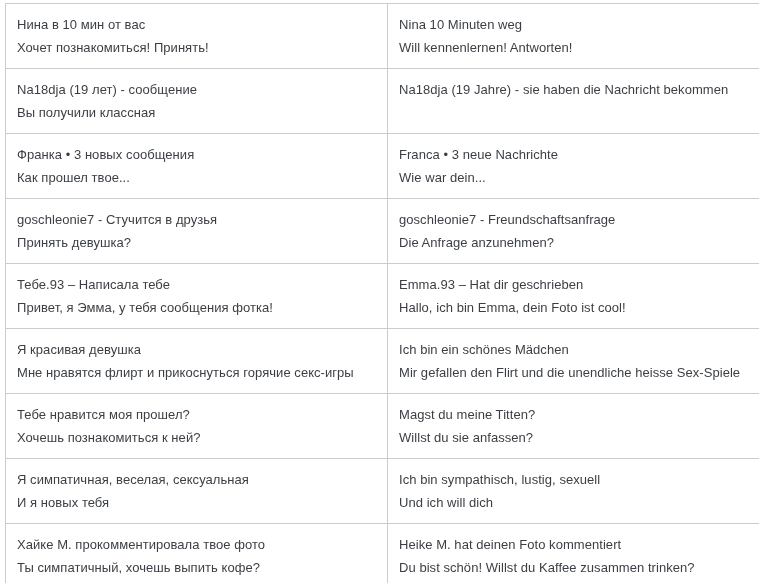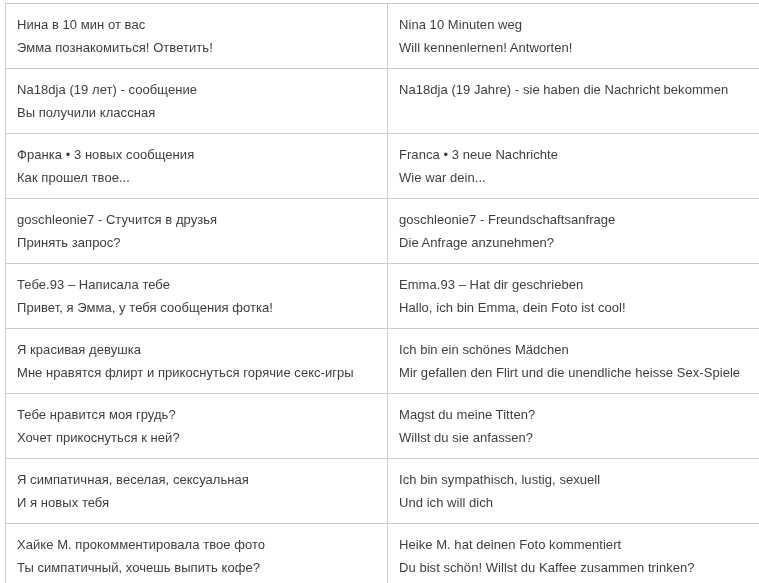--- a/index.html
+++ b/index.html
@@ -43,21 +43,21 @@
 </head>
 <body>
 
 <div class="table-wrap">
   <table class="msg-table">
     <tbody>
 
       <tr>
         <td class="col-ru">
           <span class="line">Нина в 10 мин от вас</span>
-          <span class="line">Эмма познакомиться! Ответить!</span>
+          <span class="line">Хочет познакомиться! Принять!</span>
         </td>
         <td class="col-de">
           <span class="line">Nina 10 Minuten weg</span>
           <span class="line">Will kennenlernen! Antworten!</span>
         </td>
       </tr>
 
       <tr>
         <td class="col-ru">
           <span class="line">Na18dja (19 лет) - сообщение</span>
@@ -76,21 +76,21 @@
         </td>
         <td class="col-de">
           <span class="line">Franca • 3 neue Nachrichte</span>
           <span class="line">Wie war dein...</span>
         </td>
       </tr>
 
       <tr>
         <td class="col-ru">
           <span class="line">goschleonie7 - Стучится в друзья</span>
-          <span class="line">Принять запрос?</span>
+          <span class="line">Принять девушка?</span>
         </td>
         <td class="col-de">
           <span class="line">goschleonie7 - Freundschaftsanfrage</span>
           <span class="line">Die Anfrage anzunehmen?</span>
         </td>
       </tr>
 
       <tr>
         <td class="col-ru">
           <span class="line">Тебе.93 – Написала тебе</span>
@@ -108,22 +108,22 @@
           <span class="line">Мне нравятся флирт и прикоснуться горячие секс-игры</span>
         </td>
         <td class="col-de">
           <span class="line">Ich bin ein schönes Mädchen</span>
           <span class="line">Mir gefallen den Flirt und die unendliche heisse Sex-Spiele</span>
         </td>
       </tr>
 
       <tr>
         <td class="col-ru">
-          <span class="line">Тебе нравится моя грудь?</span>
-          <span class="line">Хочет прикоснуться к ней?</span>
+          <span class="line">Тебе нравится моя прошел?</span>
+          <span class="line">Хочешь познакомиться к ней?</span>
         </td>
         <td class="col-de">
           <span class="line">Magst du meine Titten?</span>
           <span class="line">Willst du sie anfassen?</span>
         </td>
       </tr>
 
       <tr>
         <td class="col-ru">
           <span class="line">Я симпатичная, веселая, сексуальная</span>

